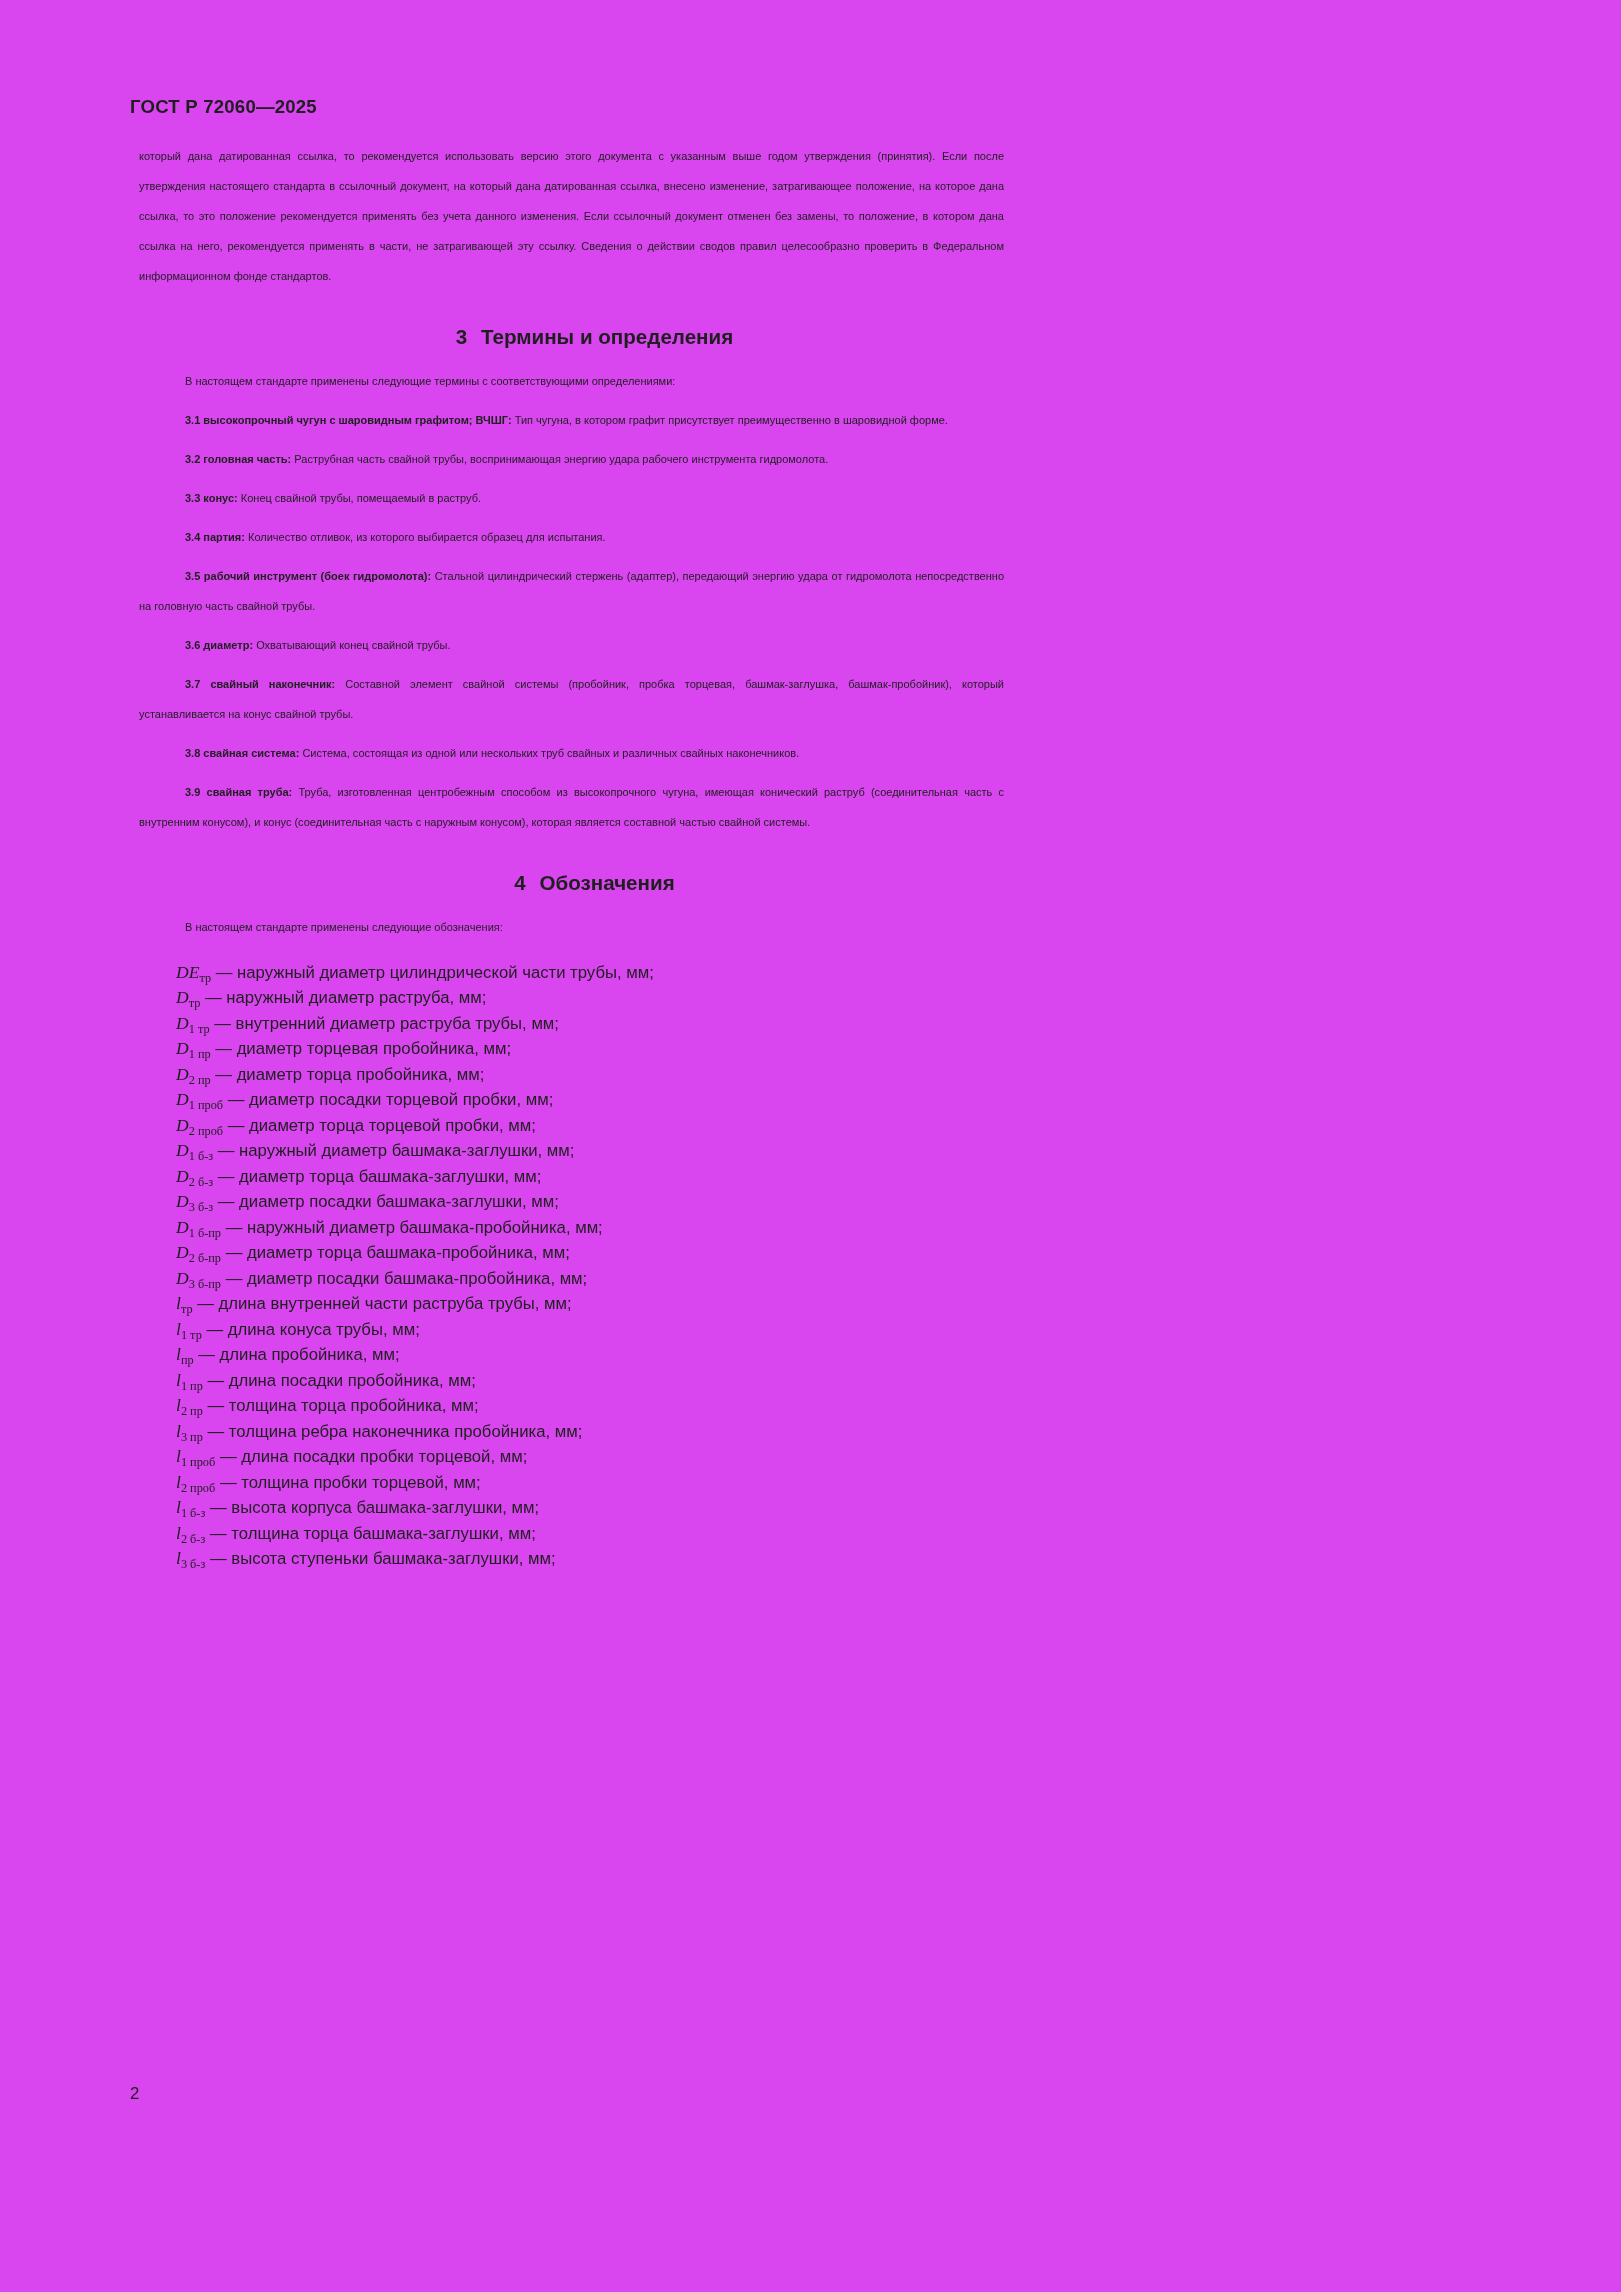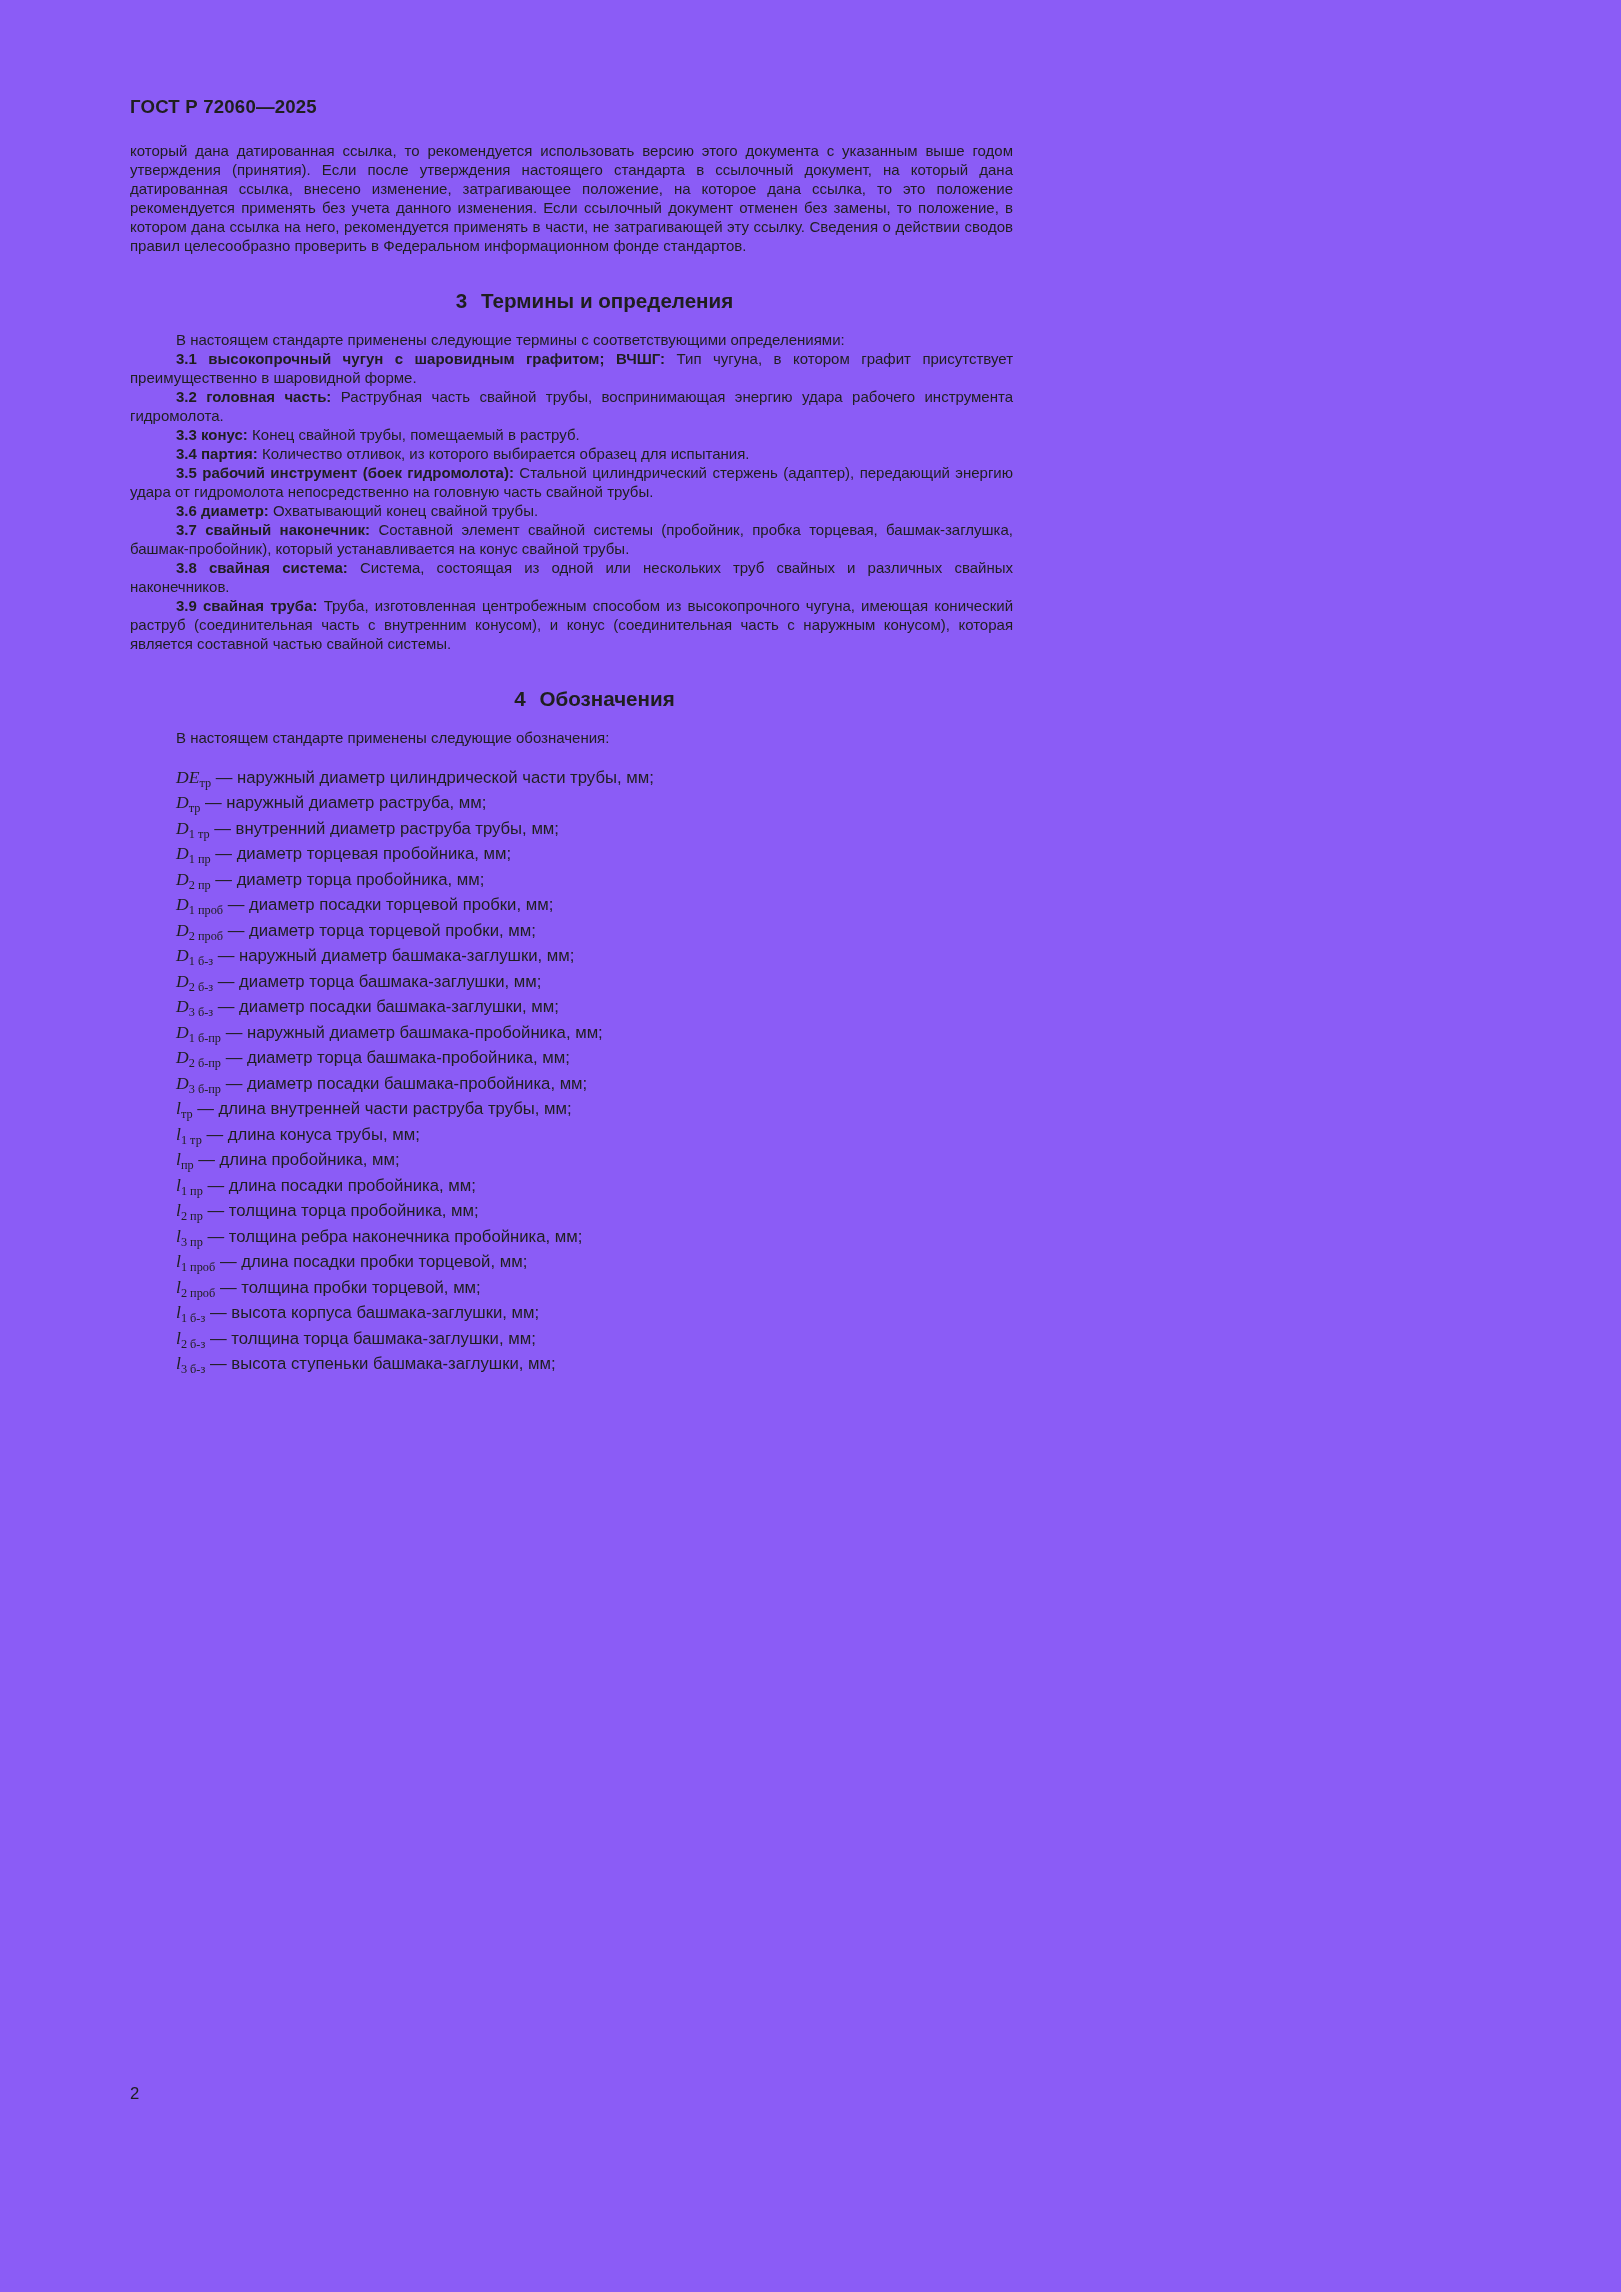--- a/index.html
+++ b/index.html
@@ -11,38 +11,38 @@
     width: 1621px;
     height: 2293px;
     overflow: hidden;
     font-family: "Liberation Sans", sans-serif;
     color: #1f1f1f;
   }
   .page {
     position: relative;
     width: 1621px;
     height: 2293px;
-    background: #8b5cf6;
+    background: #d946ef;
   }
   .content {
     position: absolute;
     left: 130px;
     top: 0;
     width: 883px;
   }
   .doc-header {
     margin-top: 96px;
     font-size: 18.6px;
     font-weight: bold;
     letter-spacing: 0.2px;
   }
   p {
-    margin: 0;
-    font-size: 15px;
-    line-height: 19px;
+    margin: 9px;
+    font-size: 11px;
+    line-height: 30px;
     text-align: justify;
   }
   p.continuation {
     margin-top: 22.5px;
   }
   .section-heading {
     margin: 0;
     margin-top: 33px;
     margin-left: 46px;
     font-size: 20.6px;

